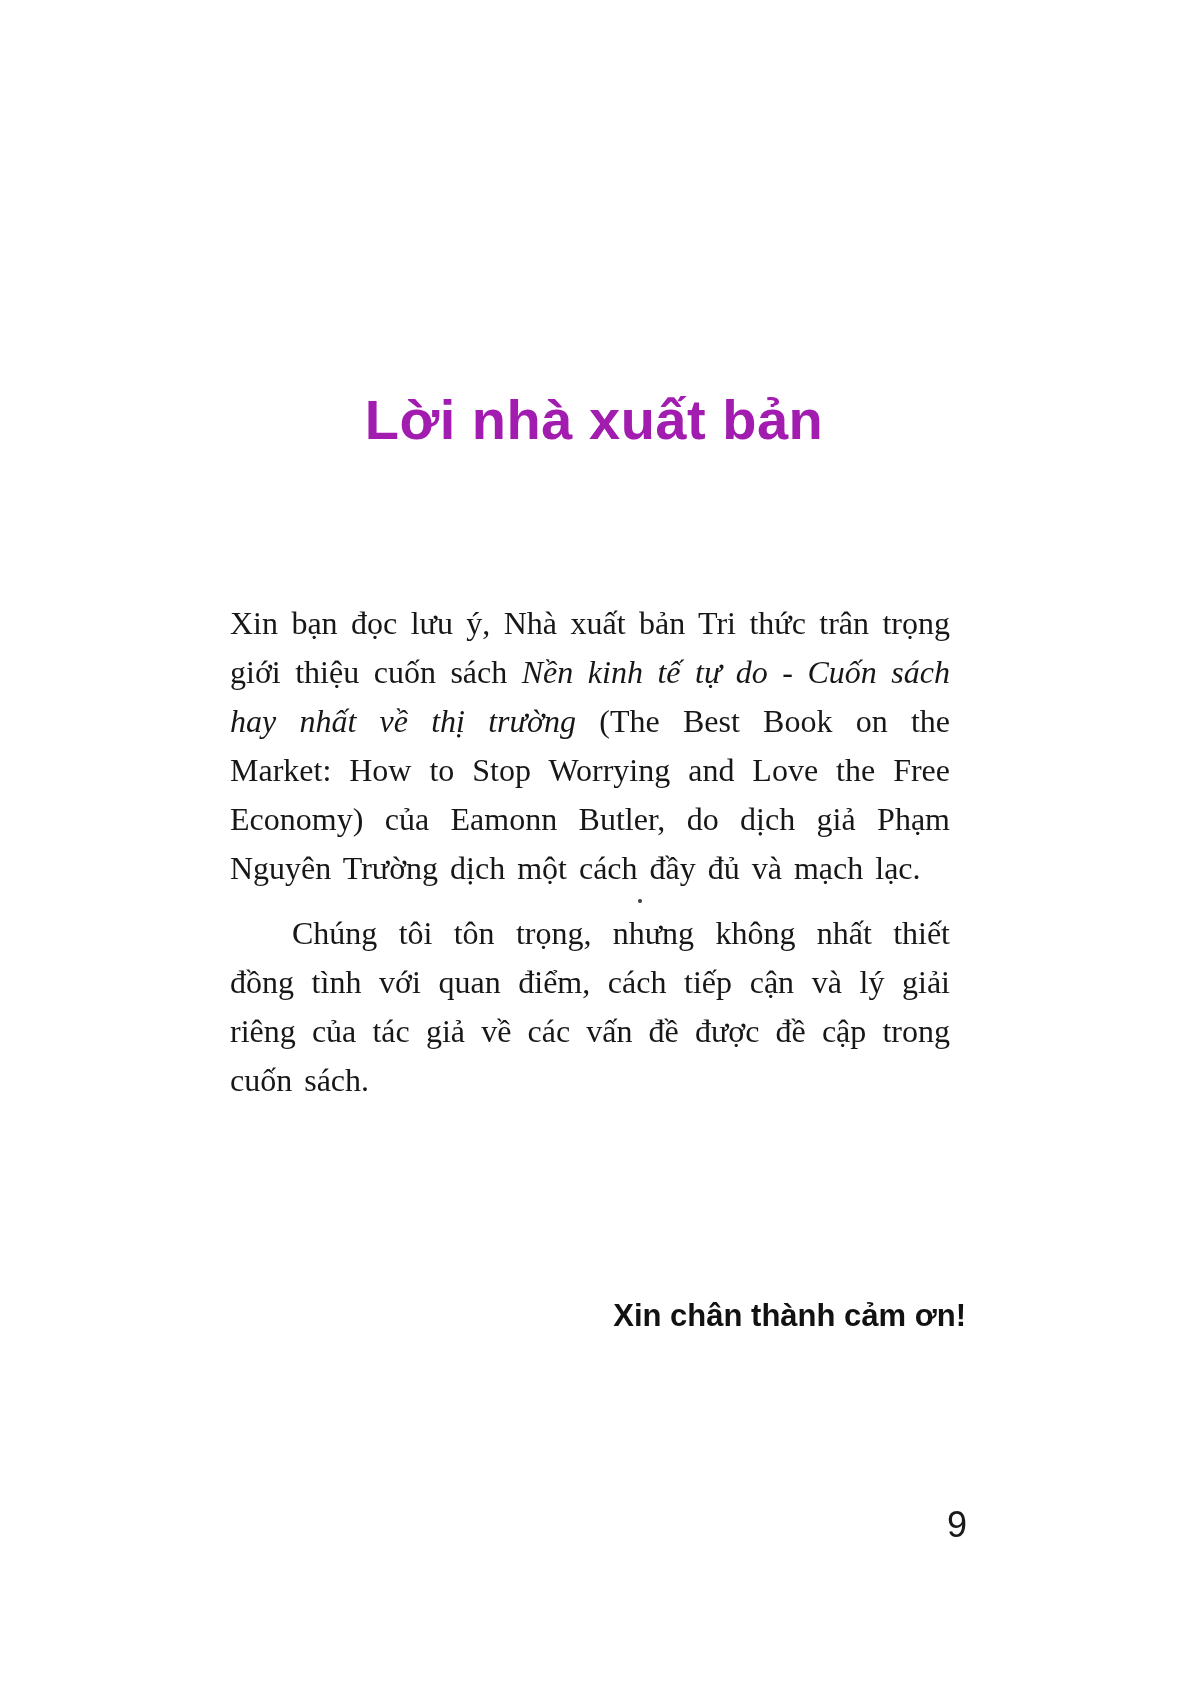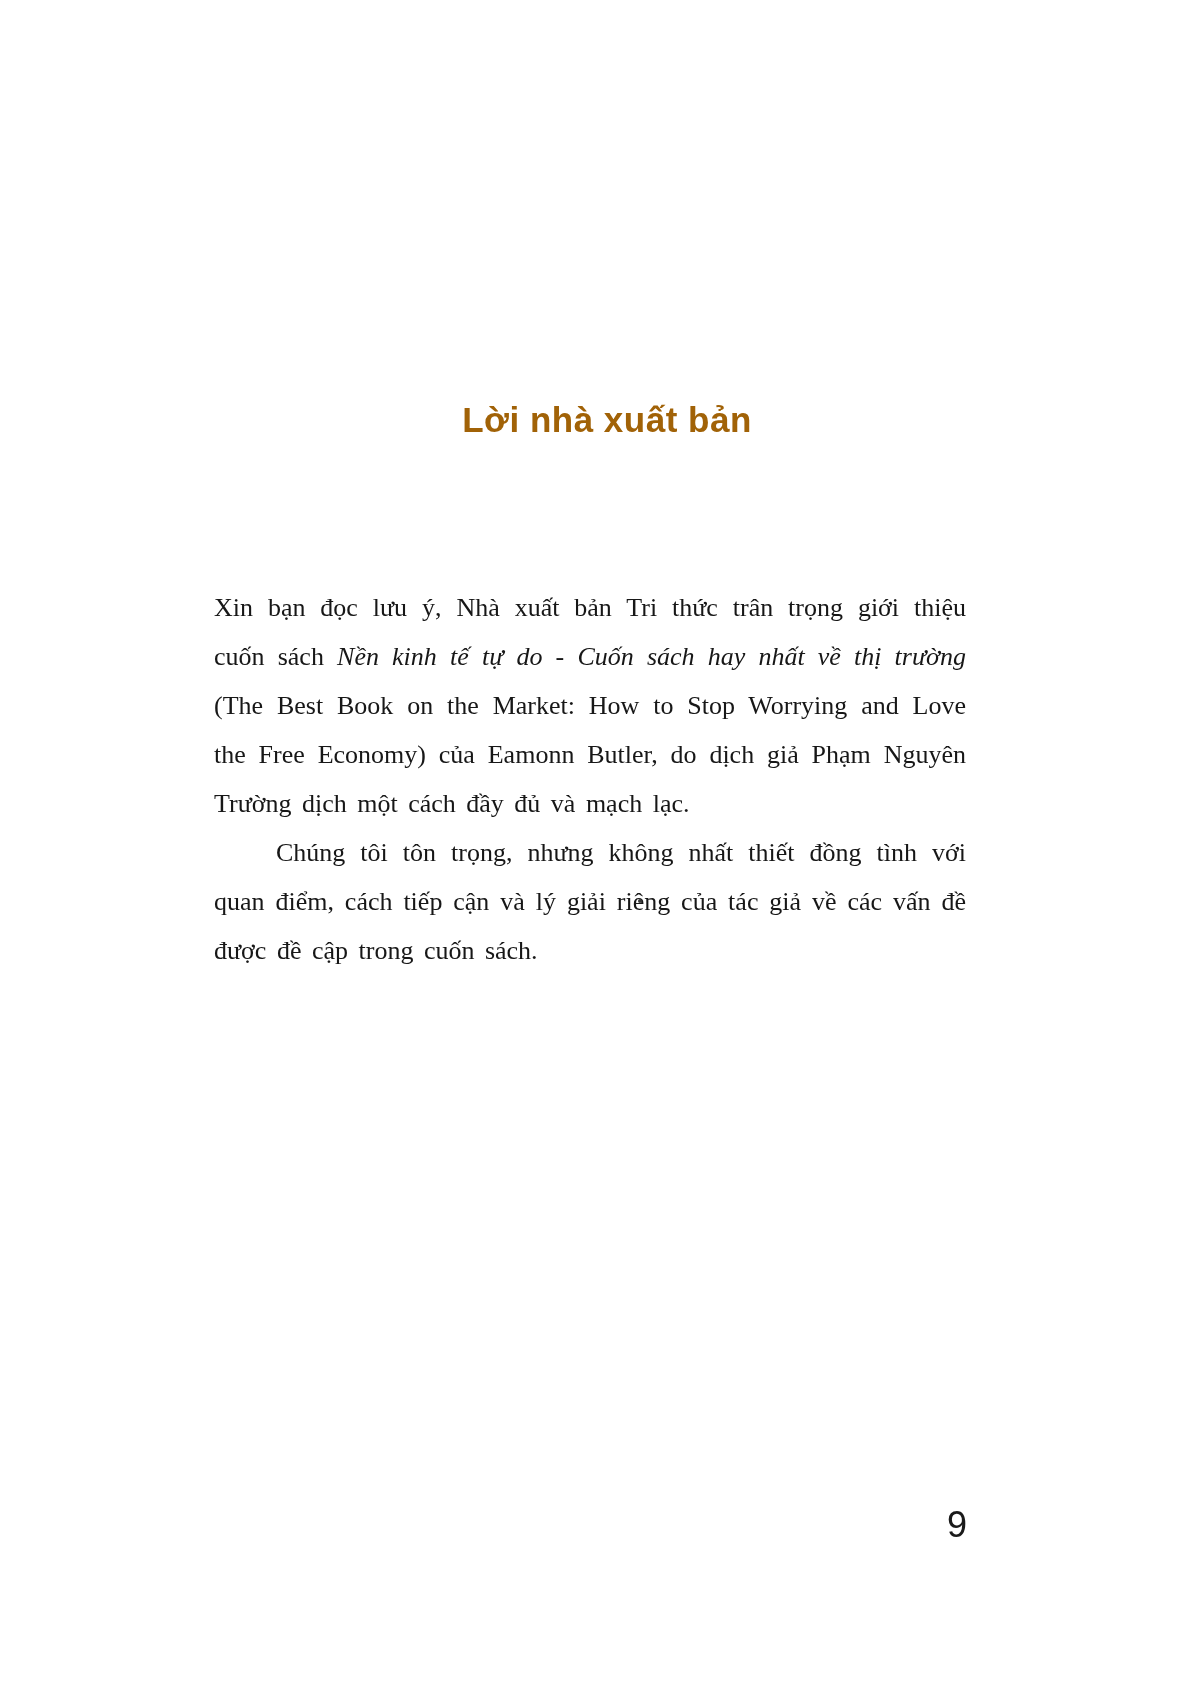--- a/index.html
+++ b/index.html
@@ -15,38 +15,38 @@
     margin: 0 auto;
     background: #ffffff;
     overflow: hidden;
     color: #161616;
   }
   .title {
     position: absolute;
     top: 383px;
     left: 214px;
     width: 752px;
-    margin: 17px;
+    margin: 4px;
     text-align: center;
     font-family: "Liberation Sans", "DejaVu Sans", sans-serif;
     font-weight: 700;
-    font-size: 35px;
+    font-size: 56px;
     letter-spacing: 0.5px;
-    color: #a16207;
+    color: #a21caf;
   }
   .note-body {
     position: absolute;
     top: 583px;
     left: 214px;
     width: 752px;
   }
   .para {
-    margin: 0;
+    margin: 16px;
     font-family: "Liberation Serif", "DejaVu Serif", serif;
-    font-size: 26px;
+    font-size: 32px;
     line-height: 49px;
     text-align: justify;
     word-spacing: 4px;
     color: #171717;
   }
   .para.indent {
     text-indent: 62px;
   }
   .italic {
     font-style: italic;
@@ -90,15 +90,16 @@
 <div class="page">
   <h1 class="title">Lời nhà xuất bản</h1>
 
   <section class="note-body" id="note-body">
       <p class="para"><span class="">Xin bạn đọc lưu ý, Nhà xuất bản Tri thức trân trọng giới thiệu cuốn sách </span><span class="italic">Nền kinh tế tự do - Cuốn sách hay nhất về thị trường</span><span class=""> (The Best Book on the Market: How to Stop Worrying and Love the Free Economy) của Eamonn Butler, do dịch giả Phạm Nguyên Trường dịch một cách đầy đủ và mạch lạc.</span></p>
       <p class="para indent"><span class="">Chúng tôi tôn trọng, nhưng không nhất thiết đồng tình với quan điểm, cách tiếp cận và lý giải riêng của tác giả về các vấn đề được đề cập trong cuốn sách.</span></p>
     </section>
 
   <span class="artifact-dot"></span>
 
+  <p class="closing">Xin chân thành cảm ơn!</p>
 
   <div class="page-number">9</div>
 </div>
 
 </body></html>

